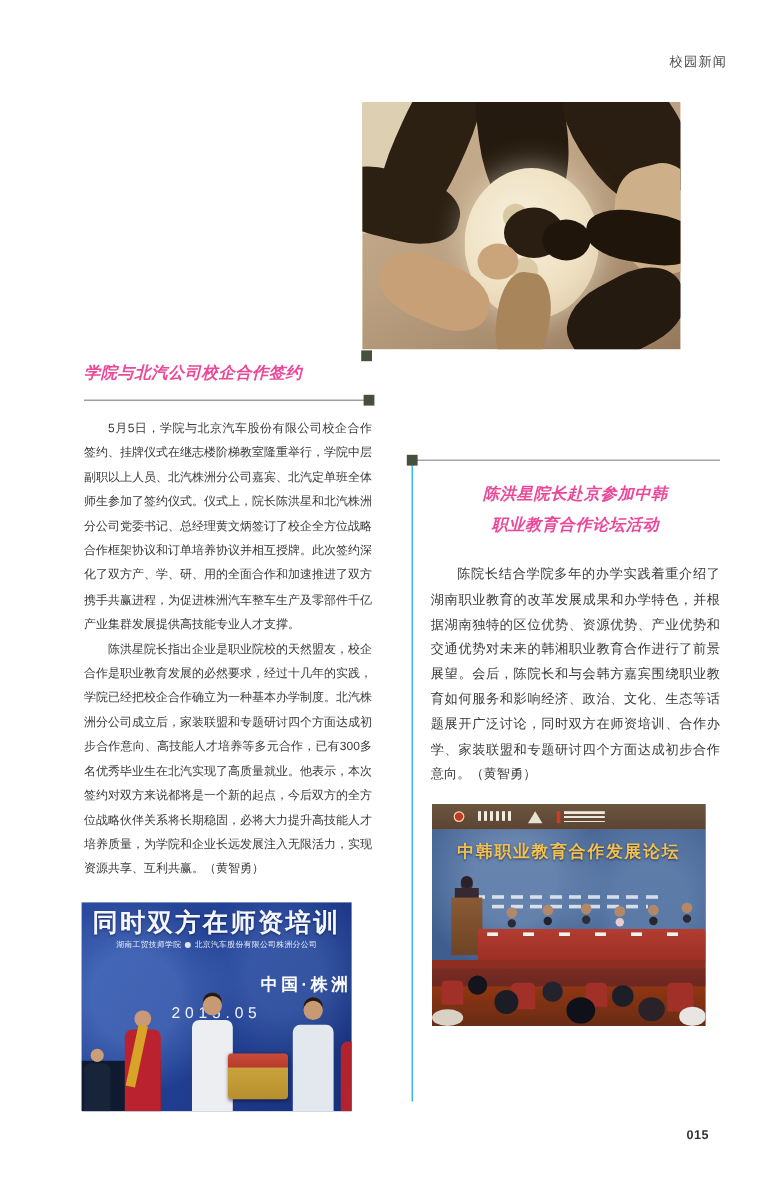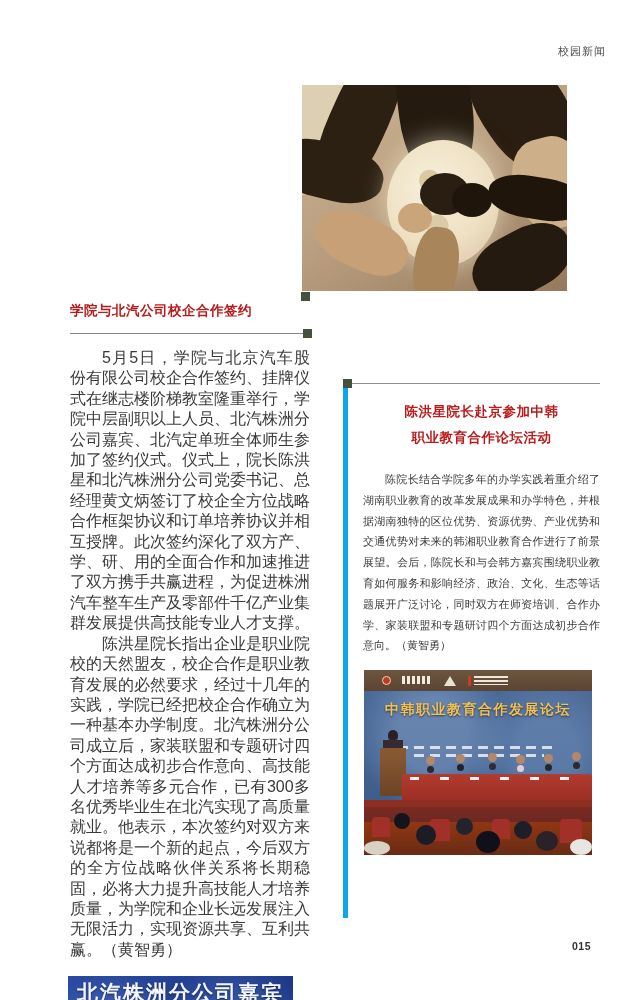--- a/index.html
+++ b/index.html
@@ -5,22 +5,22 @@
   * { margin:0; padding:0; box-sizing:border-box; }
   html,body { background:#ffffff; }
   body { font-family:"Liberation Sans","DejaVu Sans",sans-serif; }
   .page { position:relative; width:640px; height:1000px; background:#fff; overflow:hidden; margin:0 auto; }
 
   
   .section-label { position:absolute; top:44px; left:558px; font-size:11px; color:#4c4c4c; letter-spacing:1px; }
 
   
   .sq { position:absolute; width:9px; height:9px; background:#45513d; }
-  .article-title { font-size:13.5px; font-weight:bold; color:#b91c1c; letter-spacing:0.5px; }
-  .body-text p { font-size:16px; line-height:20.4px; color:#3a3a3a; text-align:justify; text-indent:2em; margin:0; }
+  .article-title { font-size:13.5px; font-weight:bold; color:#ec4899; letter-spacing:0.5px;font-style:italic; }
+  .body-text p { font-size:10px; line-height:20.4px; color:#3a3a3a; text-align:justify; text-indent:2em; margin:0; }
 
   
   .top-photo { position:absolute; left:302px; top:85px; width:265px; height:206px; overflow:hidden;
     background:linear-gradient(150deg,#cdb494 0%,#bba181 45%,#96795d 100%); }
   .globe { position:absolute; left:85px; top:55px; width:112px; height:126px; border-radius:50%;
     background:
       radial-gradient(circle at 38% 32%, rgba(214,196,156,.9) 0 9%, transparent 10%),
       radial-gradient(circle at 62% 48%, rgba(208,188,148,.8) 0 12%, transparent 13%),
       radial-gradient(circle at 45% 68%, rgba(214,196,156,.8) 0 10%, transparent 11%),
       radial-gradient(circle at 42% 38%, #f8f1de 0%, #eee0c2 55%, #d8c4a0 100%);
@@ -66,21 +66,21 @@
   .person .head { position:absolute; left:50%; transform:translateX(-50%); top:0; border-radius:50%; background:#c99e78; }
   .person .torso { position:absolute; left:0; bottom:0; width:100%; border-radius:6px 6px 0 0; }
   .sign-table { position:absolute; left:0; bottom:0; width:66px; height:42px; background:#0f1a30; }
   .sign-table .bottle { position:absolute; left:44px; top:6px; width:4px; height:12px; background:#dfe8f5; }
   .plaque { position:absolute; left:122px; bottom:10px; width:50px; height:38px; background:
       linear-gradient(180deg,#c84a38 0%,#b83a2c 30%,#c9a23c 31%,#b88f2e 100%); border-radius:3px;
     box-shadow:0 1px 3px rgba(0,0,20,.5); }
   .sash { position:absolute; left:6px; top:12px; width:8px; height:52px; background:#d8a428; transform:rotate(12deg); }
 
   
-  .right-col { position:absolute; left:343px; top:383px; width:257px; min-height:535px; border-left:5px solid #0ea5e9; }
+  .right-col { position:absolute; left:343px; top:383px; width:257px; min-height:535px; border-left:1px solid #0ea5e9; }
   .right-rule { position:absolute; top:0; left:0; right:0; height:1px; background:#8f8f8f; }
   .right-rule .sq { left:-5px; top:-4px; }
   .right-title { margin:16px 0 0 15px; text-align:center; line-height:26px; }
   .right-col .body-text { margin:18px 0 0 15px; }
   .right-col .body-text p { line-height:20.8px; font-size:11px; }
 
   
   .photo-forum { position:relative; margin:14px 0 0 16px; width:228px; height:185px; overflow:hidden; background:#c2410c; }
   .forum-topband { position:absolute; top:0; left:0; width:100%; height:21px;
     background:linear-gradient(180deg,#6d563f,#5a4433); }
@@ -144,21 +144,21 @@
     <h2 class="article-title">学院与北汽公司校企合作签约</h2>
     <div class="left-rule">
         <span class="sq"></span>
       </div>
     <div class="body-text">
       <p>5月5日，学院与北京汽车股份有限公司校企合作签约、挂牌仪式在继志楼阶梯教室隆重举行，学院中层副职以上人员、北汽株洲分公司嘉宾、北汽定单班全体师生参加了签约仪式。仪式上，院长陈洪星和北汽株洲分公司党委书记、总经理黄文炳签订了校企全方位战略合作框架协议和订单培养协议并相互授牌。此次签约深化了双方产、学、研、用的全面合作和加速推进了双方携手共赢进程，为促进株洲汽车整车生产及零部件千亿产业集群发展提供高技能专业人才支撑。</p>
       <p>陈洪星院长指出企业是职业院校的天然盟友，校企合作是职业教育发展的必然要求，经过十几年的实践，学院已经把校企合作确立为一种基本办学制度。北汽株洲分公司成立后，家装联盟和专题研讨四个方面达成初步合作意向、高技能人才培养等多元合作，已有300多名优秀毕业生在北汽实现了高质量就业。他表示，本次签约对双方来说都将是一个新的起点，今后双方的全方位战略伙伴关系将长期稳固，必将大力提升高技能人才培养质量，为学院和企业长远发展注入无限活力，实现资源共享、互利共赢。（黄智勇）</p>
     </div>
 
     <div class="photo-sign">
-      <div class="sign-banner">北汽株洲分公司嘉宾</div>
+      <div class="sign-banner">同时双方在师资培训</div>
       <div class="sign-orgs">
         <span>湖南工贸技师学院</span><span class="dot"></span><span>北京汽车股份有限公司株洲分公司</span>
       </div>
       <div class="sign-loc">中国·株洲</div>
       <div class="sign-date">2015.05</div>
 
       <div class="sign-table">
           <div class="bottle"></div>
         </div>
 

